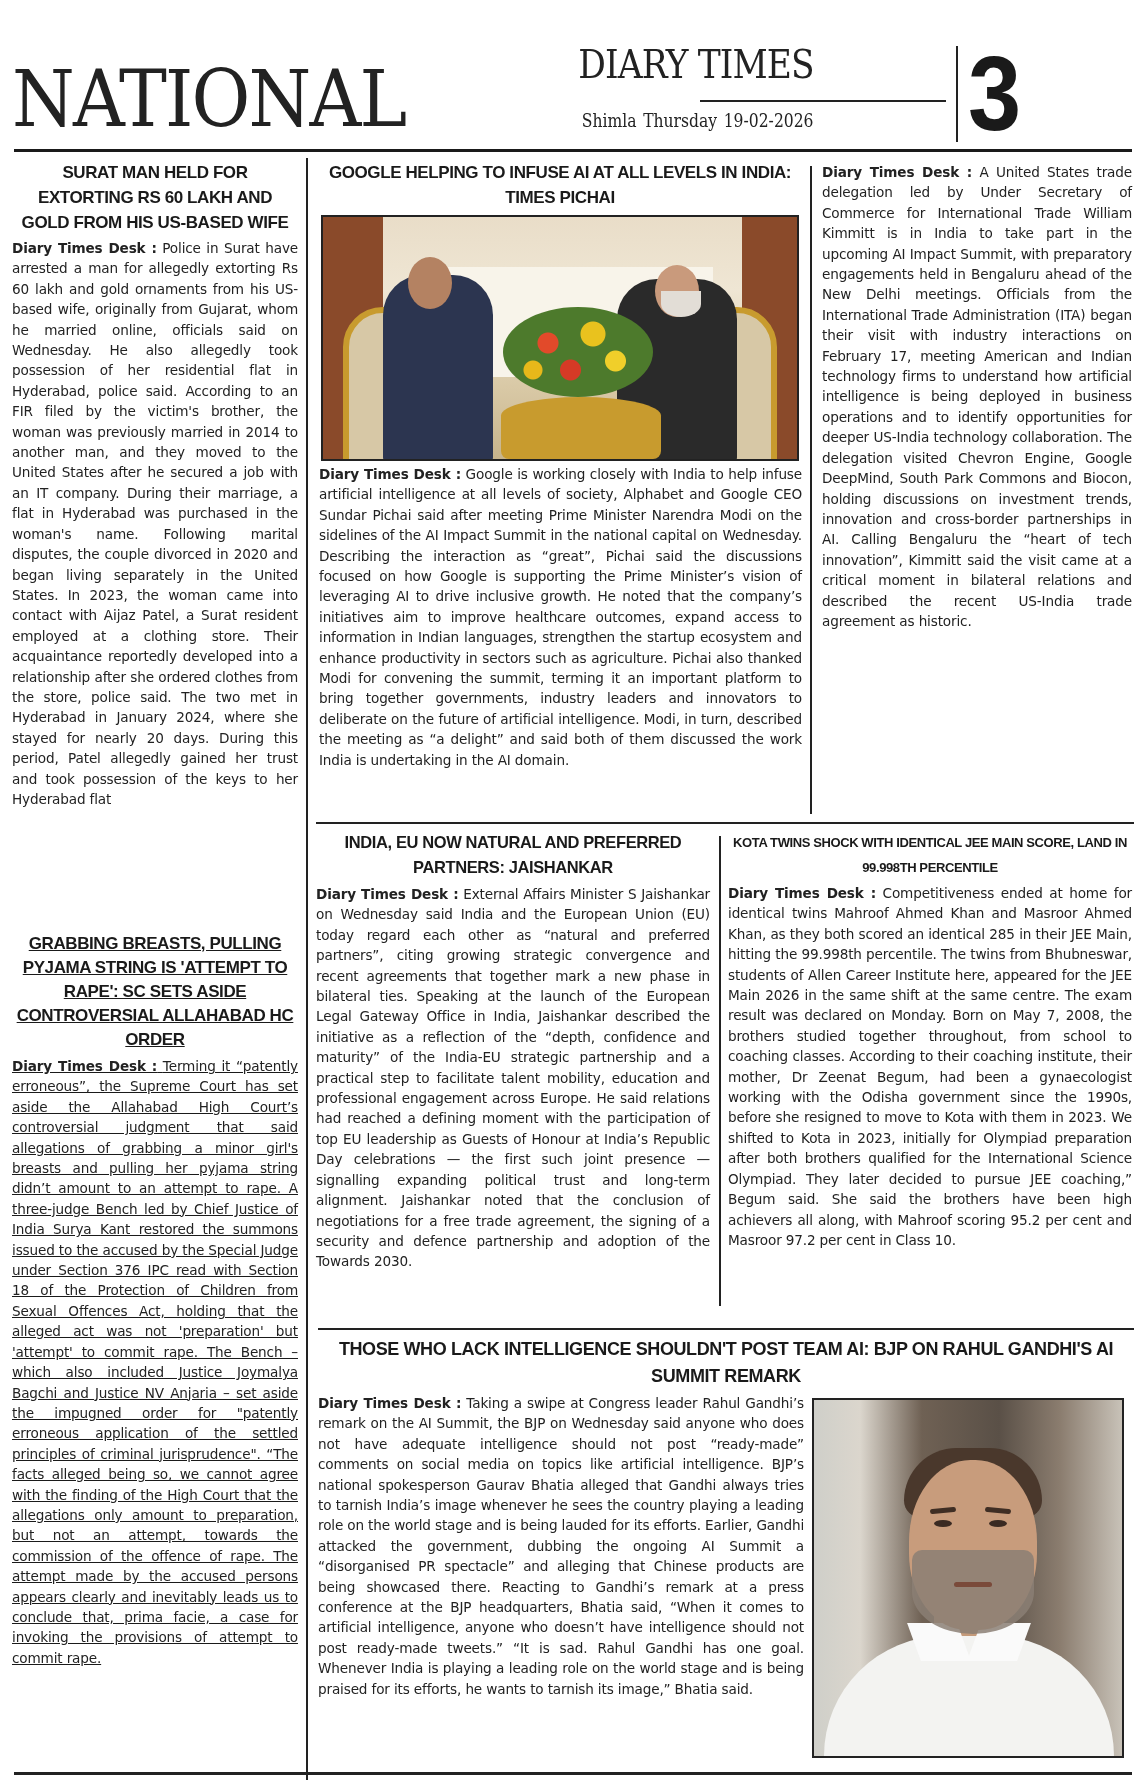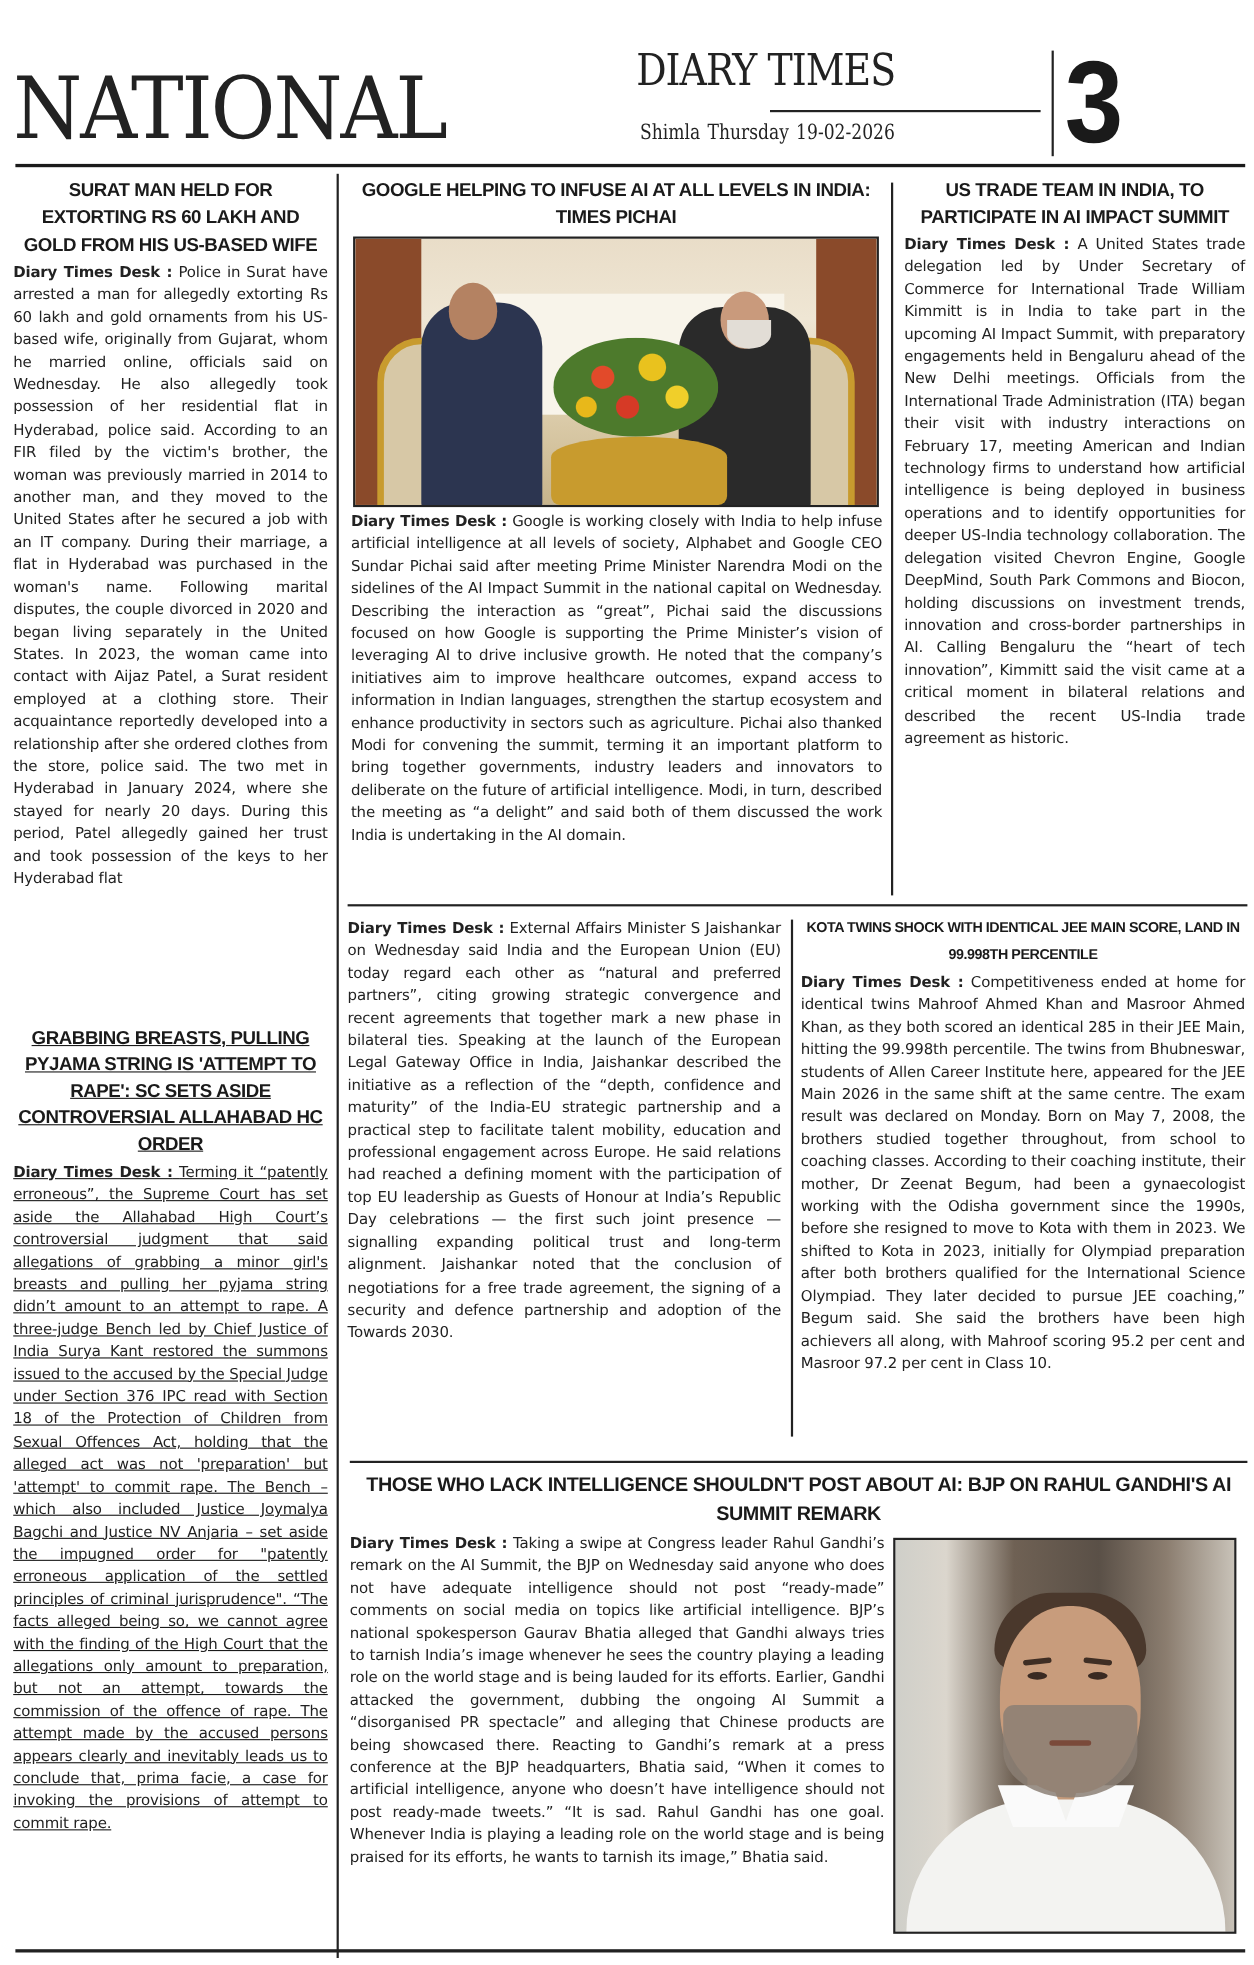--- a/index.html
+++ b/index.html
@@ -134,35 +134,35 @@
   <div class="pm-head-r"></div>
   <div class="pm-beard-r"></div>
   <div class="pm-flowers"></div>
   <div class="pm-table"></div>
 </div>
 <article class="article" style="left:319px; top:464px; width:483px;">
   <p class="body-text"><span class="byline">Diary Times Desk :</span> <span>Google is working closely with India to help infuse artificial intelligence at all levels of society, Alphabet and Google CEO Sundar Pichai said after meeting Prime Minister Narendra Modi on the sidelines of the AI Impact Summit in the national capital on Wednesday. Describing the interaction as “great”, Pichai said the discussions focused on how Google is supporting the Prime Minister’s vision of leveraging AI to drive inclusive growth. He noted that the company’s initiatives aim to improve healthcare outcomes, expand access to information in Indian languages, strengthen the startup ecosystem and enhance productivity in sectors such as agriculture. Pichai also thanked Modi for convening the summit, terming it an important platform to bring together governments, industry leaders and innovators to deliberate on the future of artificial intelligence. Modi, in turn, described the meeting as “a delight” and said both of them discussed the work India is undertaking in the AI domain.</span></p>
 </article>
 
 <article class="article" style="left:822px; top:160px; width:310px;">
-  <h2 class="headline" style="font-size:17px; line-height:25px; padding:0 8px;">US TRADE TEAM IN INDIA, TO PARTICIPATE IN AI IMPACT SUMMIT</h2>
   <p class="body-text" style="margin-top:2px;"><span class="byline">Diary Times Desk :</span> <span>A United States trade delegation led by Under Secretary of Commerce for International Trade William Kimmitt is in India to take part in the upcoming AI Impact Summit, with preparatory engagements held in Bengaluru ahead of the New Delhi meetings. Officials from the International Trade Administration (ITA) began their visit with industry interactions on February 17, meeting American and Indian technology firms to understand how artificial intelligence is being deployed in business operations and to identify opportunities for deeper US-India technology collaboration. The delegation visited Chevron Engine, Google DeepMind, South Park Commons and Biocon, holding discussions on investment trends, innovation and cross-border partnerships in AI. Calling Bengaluru the “heart of tech innovation”, Kimmitt said the visit came at a critical moment in bilateral relations and described the recent US-India trade agreement as historic.</span></p>
 </article>
 
 <article class="article" style="left:316px; top:830px; width:394px;">
+  <h2 class="headline" style="font-size:16.5px; line-height:25px;">INDIA, EU NOW NATURAL AND PREFERRED PARTNERS: JAISHANKAR</h2>
   <p class="body-text" style="margin-top:4px;"><span class="byline">Diary Times Desk :</span> <span>External Affairs Minister S Jaishankar on Wednesday said India and the European Union (EU) today regard each other as “natural and preferred partners”, citing growing strategic convergence and recent agreements that together mark a new phase in bilateral ties. Speaking at the launch of the European Legal Gateway Office in India, Jaishankar described the initiative as a reflection of the “depth, confidence and maturity” of the India-EU strategic partnership and a practical step to facilitate talent mobility, education and professional engagement across Europe. He said relations had reached a defining moment with the participation of top EU leadership as Guests of Honour at India’s Republic Day celebrations — the first such joint presence — signalling expanding political trust and long-term alignment. Jaishankar noted that the conclusion of negotiations for a free trade agreement, the signing of a security and defence partnership and adoption of the Towards 2030.</span></p>
 </article>
 
 <article class="article" style="left:728px; top:830px; width:404px;">
   <h2 class="headline" style="font-size:13px; line-height:25px;">KOTA TWINS SHOCK WITH IDENTICAL JEE MAIN SCORE, LAND IN 99.998TH PERCENTILE</h2>
   <p class="body-text" style="margin-top:3px;"><span class="byline">Diary Times Desk :</span> <span>Competitiveness ended at home for identical twins Mahroof Ahmed Khan and Masroor Ahmed Khan, as they both scored an identical 285 in their JEE Main, hitting the 99.998th percentile. The twins from Bhubneswar, students of Allen Career Institute here, appeared for the JEE Main 2026 in the same shift at the same centre. The exam result was declared on Monday. Born on May 7, 2008, the brothers studied together throughout, from school to coaching classes. According to their coaching institute, their mother, Dr Zeenat Begum, had been a gynaecologist working with the Odisha government since the 1990s, before she resigned to move to Kota with them in 2023. We shifted to Kota in 2023, initially for Olympiad preparation after both brothers qualified for the International Science Olympiad. They later decided to pursue JEE coaching,” Begum said. She said the brothers have been high achievers all along, with Mahroof scoring 95.2 per cent and Masroor 97.2 per cent in Class 10.</span></p>
 </article>
 
 <article class="article" style="left:320px; top:1336px; width:812px;">
-  <h2 class="headline" style="font-size:18px; line-height:27px; padding:0 10px;">THOSE WHO LACK INTELLIGENCE SHOULDN'T POST ABOUT AI: BJP ON RAHUL GANDHI'S AI SUMMIT REMARK</h2>
+  <h2 class="headline" style="font-size:18px; line-height:27px; padding:0 10px;">THOSE WHO LACK INTELLIGENCE SHOULDN'T POST TEAM AI: BJP ON RAHUL GANDHI'S AI SUMMIT REMARK</h2>
 </article>
 <article class="article" style="left:318px; top:1393px; width:486px;">
   <p class="body-text"><span class="byline">Diary Times Desk :</span> <span>Taking a swipe at Congress leader Rahul Gandhi’s remark on the AI Summit, the BJP on Wednesday said anyone who does not have adequate intelligence should not post “ready-made” comments on social media on topics like artificial intelligence. BJP’s national spokesperson Gaurav Bhatia alleged that Gandhi always tries to tarnish India’s image whenever he sees the country playing a leading role on the world stage and is being lauded for its efforts. Earlier, Gandhi attacked the government, dubbing the ongoing AI Summit a “disorganised PR spectacle” and alleging that Chinese products are being showcased there. Reacting to Gandhi’s remark at a press conference at the BJP headquarters, Bhatia said, “When it comes to artificial intelligence, anyone who doesn’t have intelligence should not post ready-made tweets.” “It is sad. Rahul Gandhi has one goal. Whenever India is playing a leading role on the world stage and is being praised for its efforts, he wants to tarnish its image,” Bhatia said.</span></p>
 </article>
 <div class="photo photo-portrait" style="left:812px; top:1398px; width:312px; height:360px;" title="Rahul Gandhi portrait">
   <div class="pp-neck"></div>
   <div class="pp-shirt"></div>
   <div class="pp-collar-l"></div>
   <div class="pp-collar-r"></div>
   <div class="pp-hair"></div>

